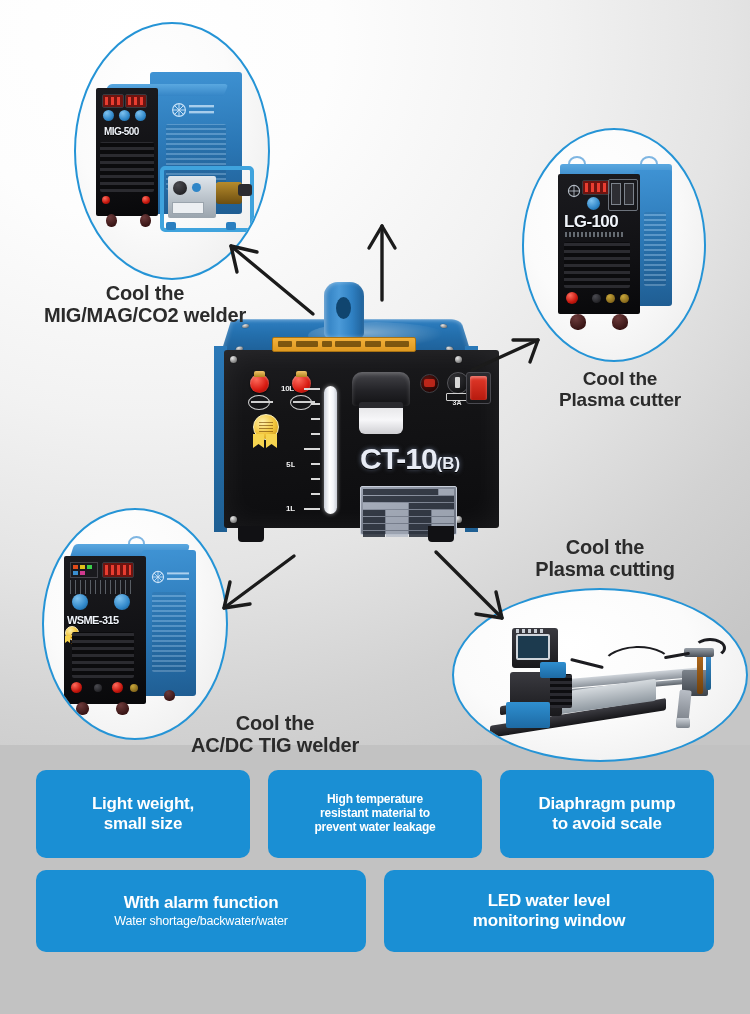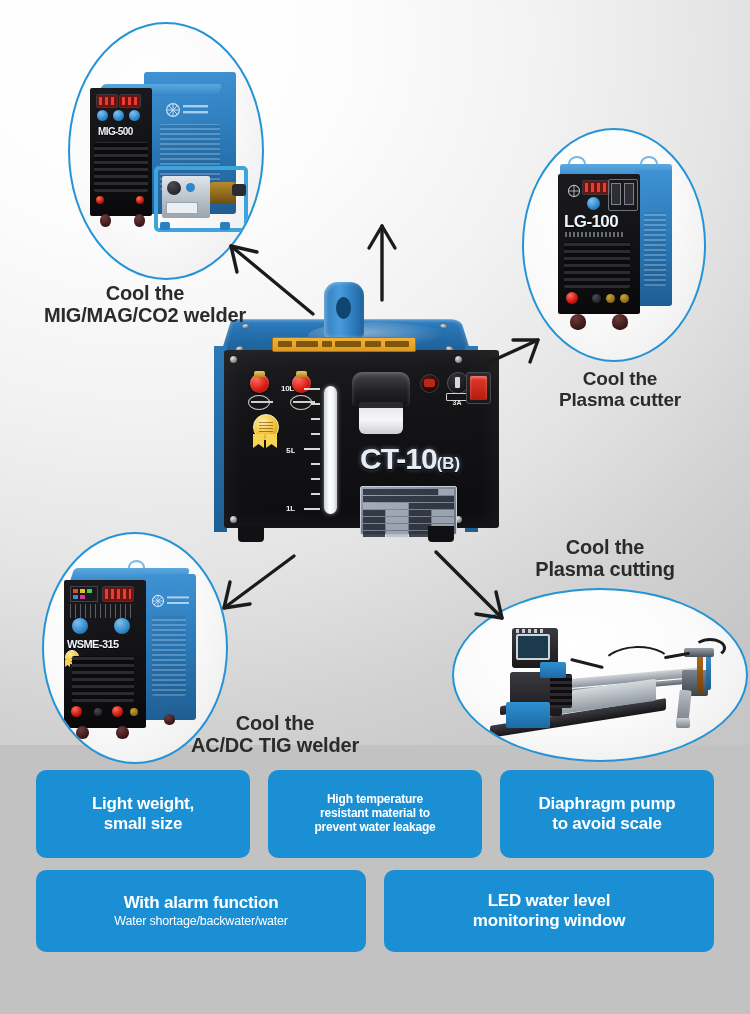--- a/index.html
+++ b/index.html
@@ -261,21 +261,21 @@
   <svg class="arrow" style="left:212px; top:552px; width:90px; height:66px;">
     <path d="M82,4 L12,56"></path>
     <path d="M12,56 L38,52 M12,56 L18,30"></path>
   </svg>
 
   <svg class="arrow" style="left:430px; top:548px; width:90px; height:84px;">
     <path d="M6,4 L72,70"></path>
     <path d="M72,70 L46,66 M72,70 L66,44"></path>
   </svg>
 
-  <div class="oval" style="left:68px; top:22px; width:192px; height:254px;">
+  <div class="oval" style="left:74px; top:22px; width:192px; height:254px;">
     <div class="ovalInner">
       <div class="wd" style="left:16px; top:38px; width:160px; height:170px;">
 
         <div class="wdBackPanel" style="left:58px; top:10px; width:92px; height:142px;"></div>
         <div class="wdTop" style="left:14px; top:22px; width:120px; height:12px; transform:skewX(-24deg);"></div>
         <div class="wdVentSide" style="left:74px; top:62px; width:60px; height:66px; opacity:.5;"></div>
         <div class="wdLogo" style="left:78px; top:40px; width:46px; height:16px;">
           <svg viewBox="0 0 46 16" width="46" height="16">
             <circle cx="9" cy="8" r="6.4" fill="none" stroke="#dff0ff" stroke-width="1.2"></circle>
             <path d="M9 1.6 L9 14.4 M2.6 8 L15.4 8 M4.4 3.4 L13.6 12.6 M13.6 3.4 L4.4 12.6" stroke="#dff0ff" stroke-width="1"></path>
@@ -394,21 +394,21 @@
         <div class="tick" style="top:15px;  width:9px;"></div>
         <div class="tick" style="top:30px;  width:9px;"></div>
         <div class="tick" style="top:45px;  width:9px;"></div>
         <div class="tick" style="top:60px;  width:16px;"></div>
         <div class="tick" style="top:75px;  width:9px;"></div>
         <div class="tick" style="top:90px;  width:9px;"></div>
         <div class="tick" style="top:105px; width:9px;"></div>
         <div class="tick" style="top:120px; width:16px;"></div>
       </div>
       <div class="gaugeLbl" style="left:57px; top:34px;">10L</div>
-      <div class="gaugeLbl" style="left:62px; top:96px;font-family:Liberation Mono, monospace;">5L</div>
+      <div class="gaugeLbl" style="left:62px; top:110px;font-family:Liberation Mono, monospace;">5L</div>
       <div class="gaugeLbl" style="left:62px; top:154px;">1L</div>
       <div class="gaugeTube" style="left:100px; top:36px; height:128px;"></div>
 
       <div class="fillCap" style="left:128px; top:22px;">
         <div class="fillCapTop"></div>
         <div class="fillCapBody"></div>
       </div>
 
       <div class="alarmLed" style="left:196px; top:24px;"></div>
       <div class="fuse" style="left:222px; top:22px;">
@@ -458,21 +458,21 @@
             <div class="specCell" style="flex:1;"></div>
             <div class="specCell lite" style="flex:1;"></div>
           </div>
       </div>
     </div>
 
     <div class="foot" style="left:26px; top:242px;"></div>
     <div class="foot" style="left:216px; top:242px;"></div>
   </div>
 
-  <div class="oval" style="left:42px; top:532px; width:182px; height:228px;">
+  <div class="oval" style="left:42px; top:508px; width:182px; height:228px;">
     <div class="ovalInner">
       <div class="wd" style="left:14px; top:26px; width:152px; height:178px;">
         <div class="wdEye" style="left:70px; top:0px; width:13px; height:11px;"></div>
         <div class="wdTop" style="left:14px; top:8px; width:116px; height:14px; transform:skewX(-18deg);"></div>
         <div class="wdBackPanel" style="left:84px; top:14px; width:54px; height:146px;"></div>
         <div class="wdVentSide" style="left:94px; top:56px; width:34px; height:80px; opacity:.5;"></div>
         <div class="wdLogo" style="left:92px; top:34px; width:40px; height:14px;">
           <svg viewBox="0 0 40 14" width="40" height="14">
             <circle cx="8" cy="7" r="5.6" fill="none" stroke="#e4f1ff" stroke-width="1.1"></circle>
             <path d="M8 1.4 L8 12.6 M2.4 7 L13.6 7 M4 3 L12 11 M12 3 L4 11" stroke="#e4f1ff" stroke-width=".85"></path>

